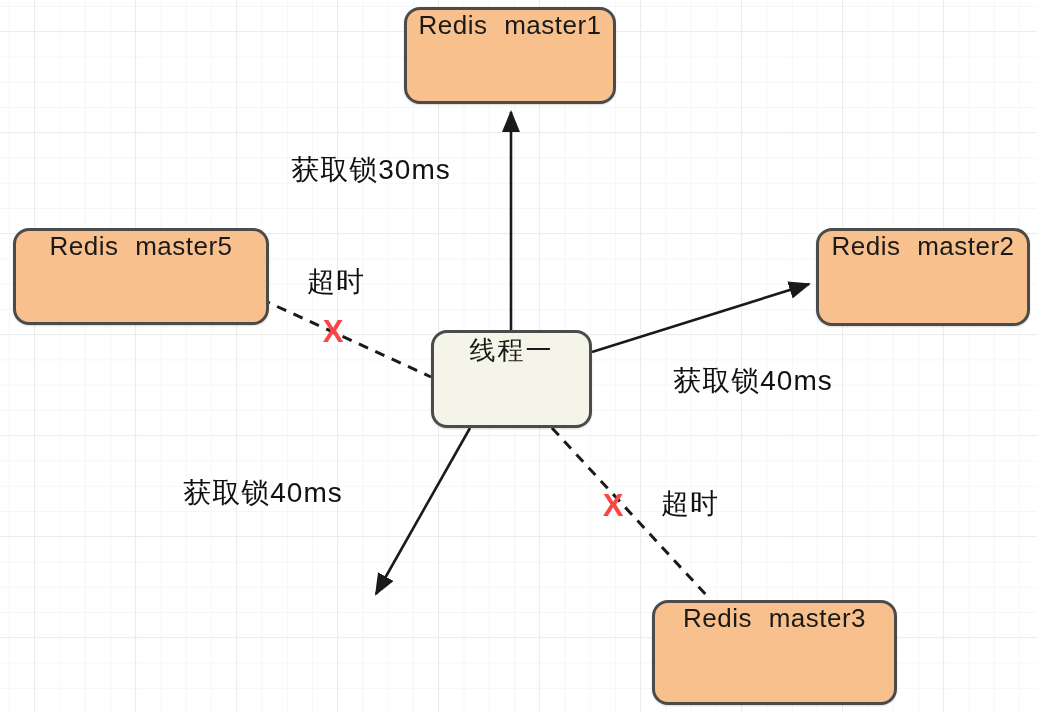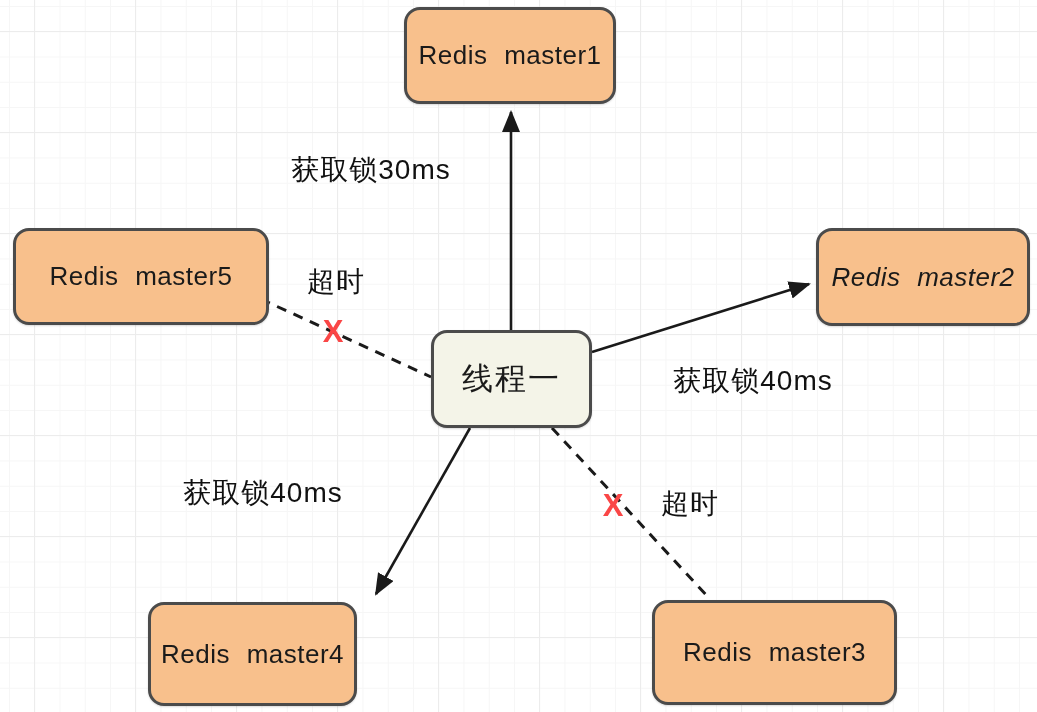--- a/index.html
+++ b/index.html
@@ -17,29 +17,29 @@
     background-size:101px 101px, 101px 101px, 25.25px 25.25px, 25.25px 25.25px;
     background-position:34px 31px, 34px 31px, 9px 6px, 9px 6px;
   }
   svg.edges{position:absolute;left:0;top:0;width:1037px;height:712px;}
   .node{
     position:absolute;
     box-sizing:border-box;
     background:#F8C08C;
     border:3px solid #4B4B4B;
     border-radius:16px;
-    display:flex;align-items:center;justify-content:center;
+    display:flex;align-items:flex-start;justify-content:center;
     font-size:26px;color:#1a1a1a;
     word-spacing:9px;
     letter-spacing:0.5px;
     box-shadow:0 1px 2px rgba(0,0,0,0.15);
   }
   .node.thread{
     background:#F4F4E8;
-    font-size:31px;
+    font-size:26px;
     letter-spacing:2px;
     word-spacing:normal;
   }
   .edge-label{
     position:absolute;
     transform:translate(-50%,-50%);
     font-size:28px;color:#111111;
     white-space:nowrap;
     letter-spacing:1px;
     text-align:center;
@@ -73,31 +73,28 @@
 
     <line x1="228" y1="284" x2="431" y2="377" stroke="#1A1A1A" stroke-width="3" stroke-dasharray="10 8"></line>
 
     <line x1="552" y1="428" x2="708" y2="597" stroke="#1A1A1A" stroke-width="3" stroke-dasharray="10 8"></line>
   </svg>
 
   <div class="node" style="left:404px;top:7px;width:212px;height:97px;">
     <span>Redis master1</span>
   </div>
 
-  <div class="node" style="left:816px;top:228px;width:214px;height:98px;font-style:italic;">
+  <div class="node" style="left:816px;top:228px;width:214px;height:98px;">
     <span>Redis master2</span>
   </div>
 
   <div class="node" style="left:652px;top:600px;width:245px;height:105px;">
     <span>Redis master3</span>
   </div>
 
-  <div class="node" style="left:148px;top:602px;width:209px;height:104px;">
-    <span>Redis master4</span>
-  </div>
 
   <div class="node" style="left:13px;top:228px;width:256px;height:97px;">
     <span>Redis master5</span>
   </div>
 
   <div class="node thread" style="left:431px;top:330px;width:161px;height:98px;">
     <span>线程一</span>
   </div>
 
   <span class="edge-label" style="left:371px;top:170px;">获取锁30ms</span>

